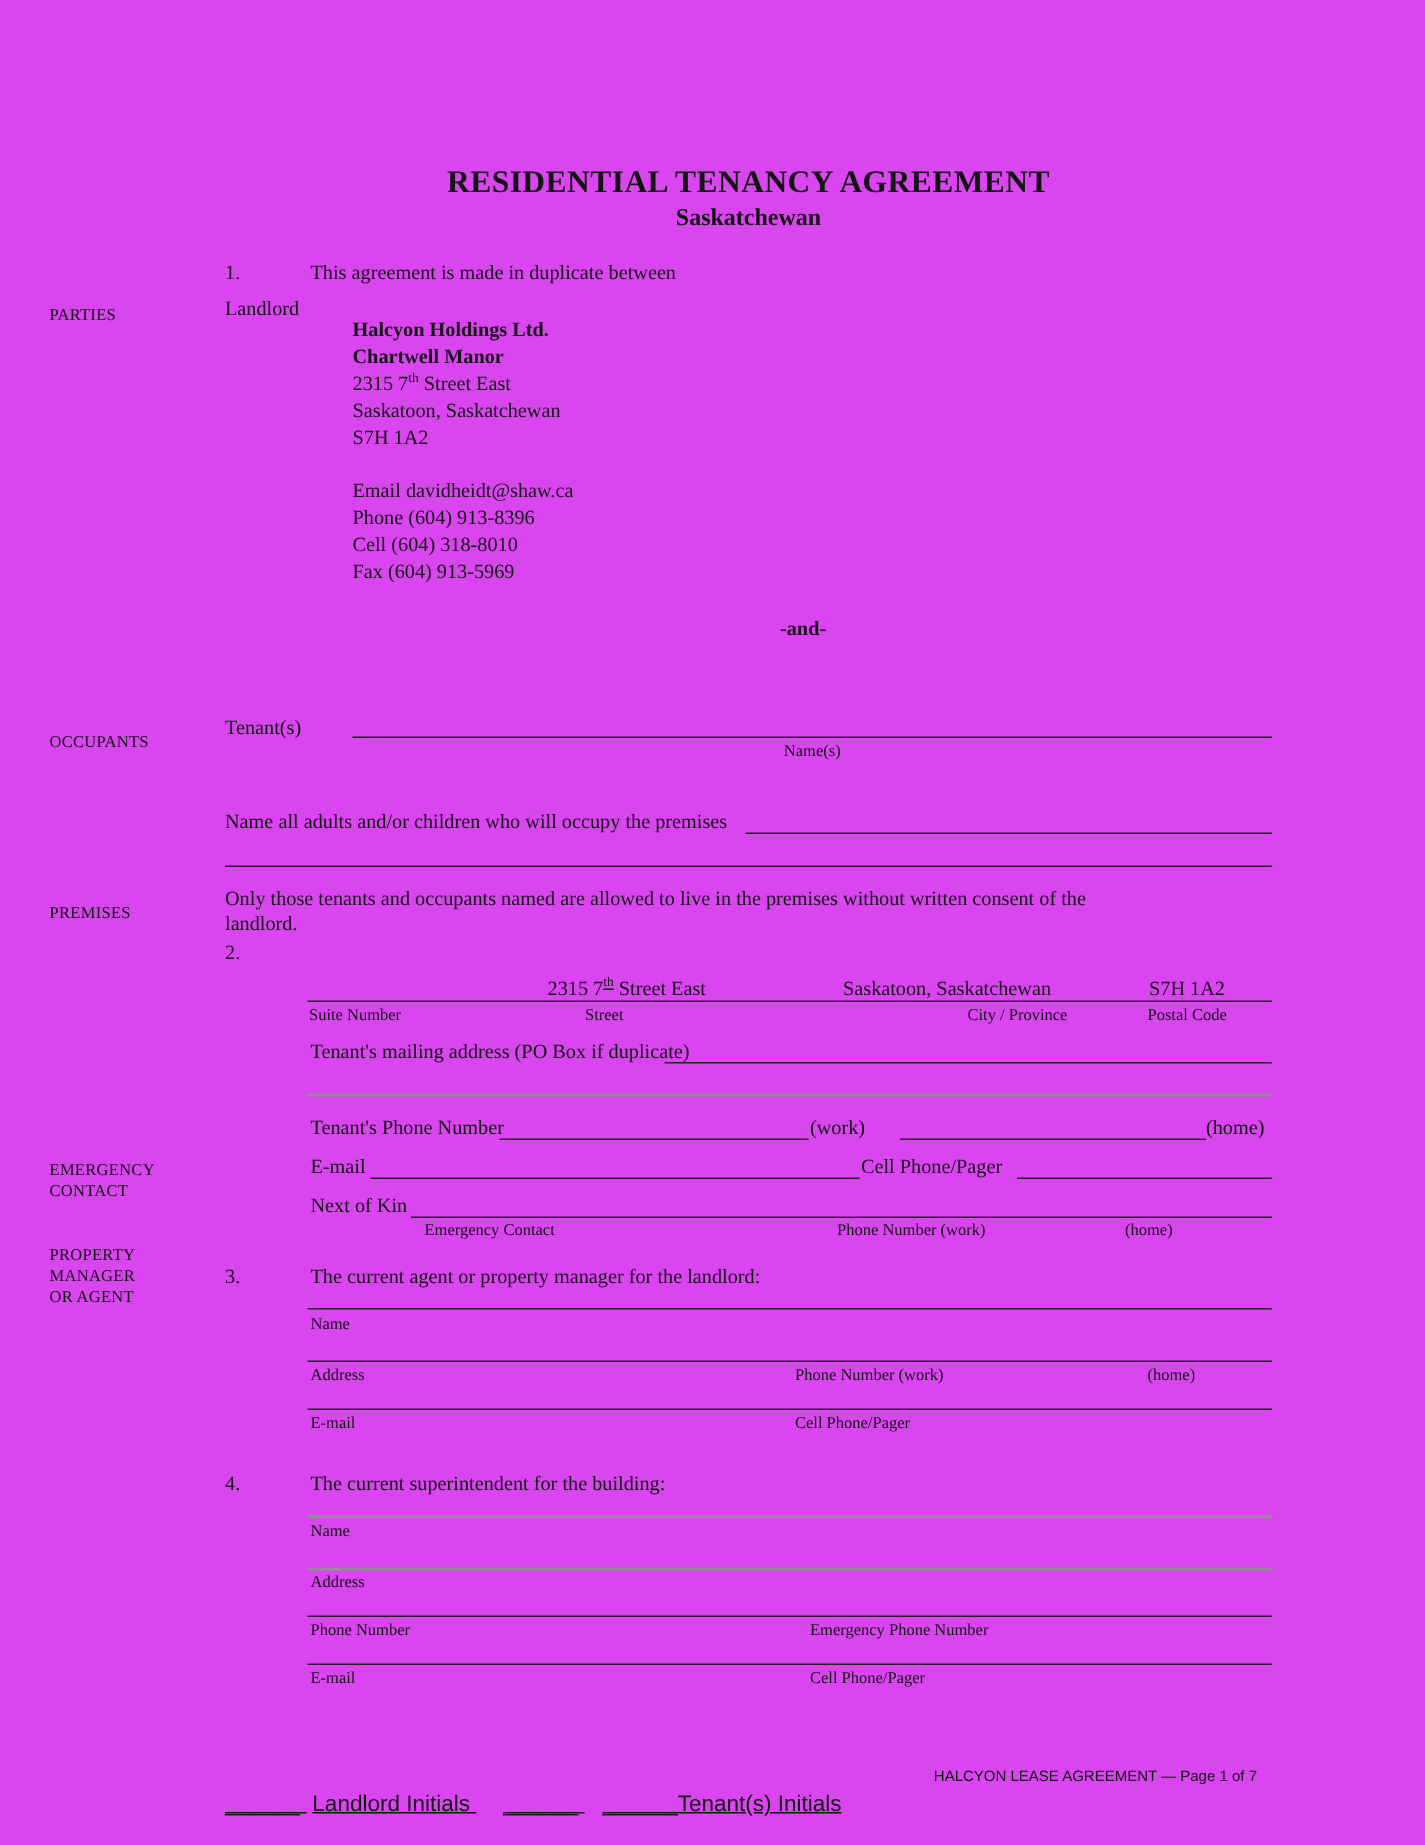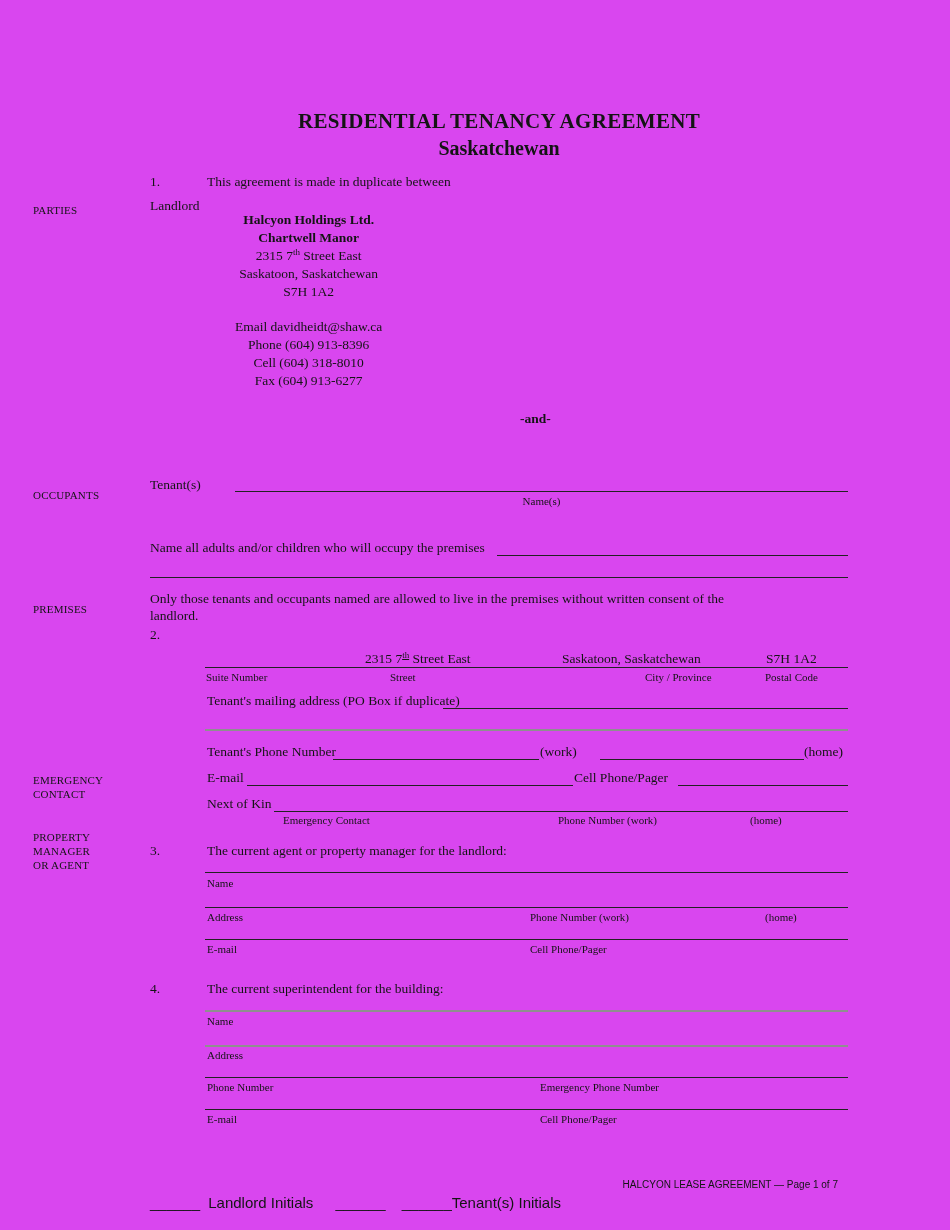--- a/index.html
+++ b/index.html
@@ -13,27 +13,27 @@
     overflow:hidden;
   }
   .t{position:absolute;white-space:nowrap;}
   .b{font-weight:bold;}
   .cap{font-size:11px;}
   .mlabel{font-size:11px;letter-spacing:0.2px;}
   .line{position:absolute;height:0;border-top:1.2px solid #222222;}
   .gline{position:absolute;height:0;border-top:2px solid #8f8f8f;}
   .center{text-align:center;white-space:nowrap;}
   .title{font-size:21px;font-weight:bold;letter-spacing:0.3px;}
-  .subtitle{font-size:20px;font-weight:bold;}
-  .llblock{position:absolute;left:235px;top:211px;line-height:17.9px;text-align:center;}
+  .subtitle{font-size:16px;font-weight:bold;}
+  .llblock{position:absolute;left:235px;top:211px;line-height:17.9px;}
   .llblock .blankline{height:17.9px;}
   sup{font-size:9px;vertical-align:super;line-height:0;}
   .supu{text-decoration:underline;}
   .sans{font-family:"Liberation Sans", sans-serif;}
-  .footinit{font-size:15px;}
+  .footinit{font-size:15px;text-decoration:underline;}
   .pageinfo{font-size:10px;}
 </style>
 </head>
 <body>
 
 <div id="page">
 
   <div class="t title center" style="left:150px;top:109px;width:698px;">RESIDENTIAL TENANCY AGREEMENT</div>
   <div class="t subtitle center" style="left:150px;top:137px;width:698px;">Saskatchewan</div>
 
@@ -53,21 +53,21 @@
   <div class="llblock">
     <div class="b">Halcyon Holdings Ltd.</div>
     <div class="b">Chartwell Manor</div>
     <div><span>2315 7</span><sup>th</sup><span> Street East</span></div>
     <div>Saskatoon, Saskatchewan</div>
     <div>S7H 1A2</div>
     <div class="blankline"></div>
     <div>Email davidheidt@shaw.ca</div>
     <div>Phone (604) 913-8396</div>
     <div>Cell (604) 318-8010</div>
-    <div>Fax (604) 913-6277</div>
+    <div>Fax (604) 913-5969</div>
   </div>
 
   <div class="t b" style="left:520px;top:411px;">-and-</div>
 
   <div class="t" style="left:150px;top:477px;">Tenant(s)</div>
   <div class="line" style="left:235px;width:613px;top:491px;"></div>
   <div class="t cap center" style="left:235px;top:495px;width:613px;">Name(s)</div>
 
   <div class="t" style="left:150px;top:540px;">Name all adults and/or children who will occupy the premises</div>
   <div class="line" style="left:497px;width:351px;top:555px;"></div>

